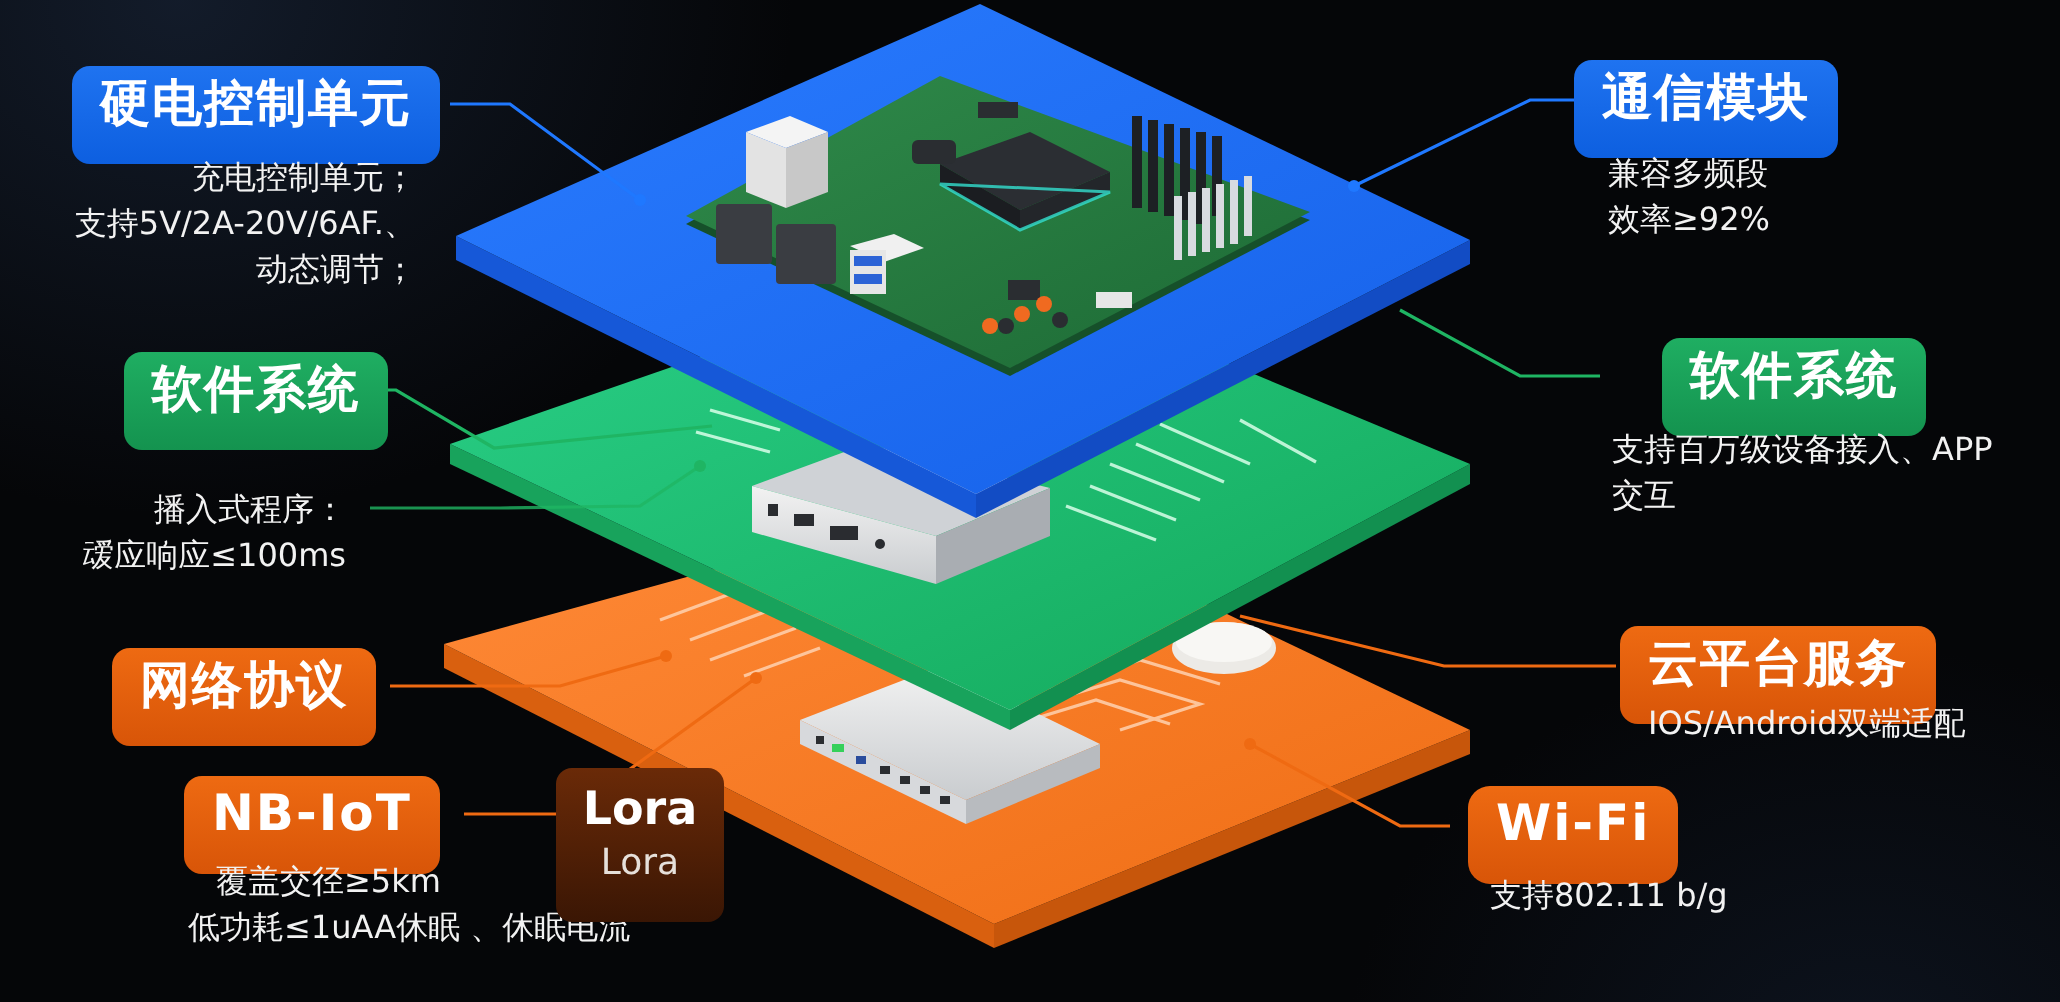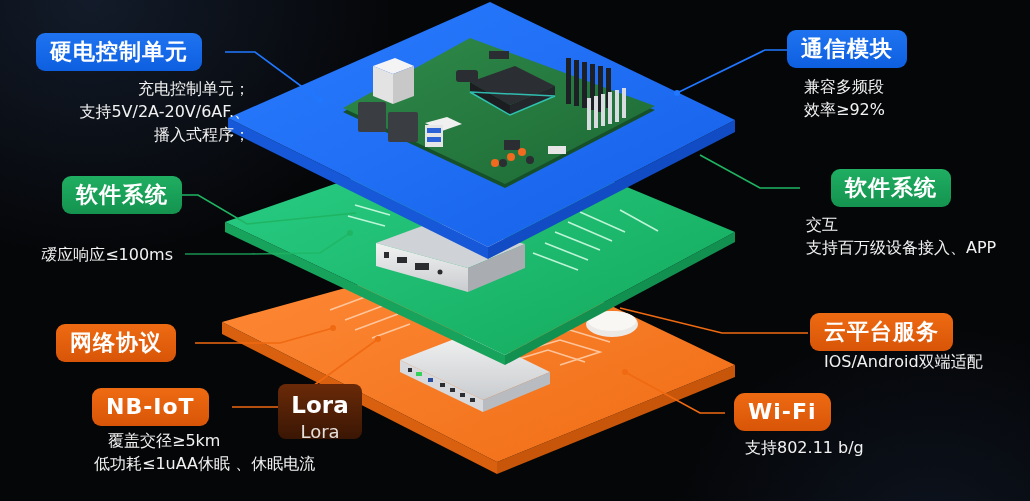--- a/index.html
+++ b/index.html
@@ -16,33 +16,33 @@
   }
   .bg-glow-br {
     position:absolute; right:-160px; bottom:-240px; width:520px; height:420px;
     border-radius:50%;
     background: radial-gradient(ellipse at center, rgba(18,28,45,0.6) 0%, rgba(8,10,16,0.0) 70%);
   }
   svg.scene { position:absolute; left:0; top:0; }
   .tag {
     position:absolute; color:#fff; font-weight:bold;
     border-radius:9px; text-align:center; white-space:nowrap;
-    font-size:22px; line-height:38px; height:38px; padding:0 14px;
+    font-size:25px; line-height:38px; height:49px; padding:0 14px;
     letter-spacing:1px;
   }
   .tag.blue { background:linear-gradient(180deg,#1f73f0,#0d5fe0); }
   .tag.green { background:linear-gradient(180deg,#1fae62,#14934f);margin-left:26px; }
   .tag.orange { background:linear-gradient(180deg,#ee6a12,#d85508); }
   .desc {
     position:absolute; color:#f2f2f2; font-size:16px; line-height:23px;
     white-space:nowrap;
   }
   .desc.right { text-align:right; }
   .lora-box {
-    position:absolute; left:278px; top:384px; width:84px; height:55px;
+    position:absolute; left:278px; top:384px; width:84px; height:77px;
     border-radius:8px;
     background:linear-gradient(180deg,#6a2a08 0%, #3a1604 100%);
     text-align:center; color:#fff;
   }
   .lora-box .t1 { font-size:23px; font-weight:bold; line-height:30px; margin-top:6px; }
   .lora-box .t2 { font-size:18px; line-height:24px; color:#e6e0da; }
 </style>
 </head>
 <body>
 
@@ -213,41 +213,42 @@
     <circle cx="378" cy="339" r="3" fill="#ef6a12" stroke="none"></circle>
 
     <polyline points="808,333 722,333 620,308" stroke="#ef6a12"></polyline>
 
     <polyline points="725,413 700,413 625,372" stroke="#ef6a12"></polyline>
     <circle cx="625" cy="372" r="3" fill="#ef6a12" stroke="none"></circle>
   </g>
 </svg>
 
 <div class="tag blue" style="left:36px; top:33px;">硬电控制单元</div>
-<div class="desc right" style="right:780px; top:77px;margin-left:21px;">
+<div class="desc right" style="right:822px; top:77px;margin-left:21px;">
   <div>充电控制单元；</div>
   <div>支持5V/2A-20V/6AF.、</div>
-  <div>播入式程序；</div>
+  <div>动态调节；</div>
 </div>
 
 <div class="tag blue" style="left:787px; top:30px;">通信模块</div>
 <div class="desc" style="left:804px; top:75px;">
   <div>兼容多频段</div>
   <div>效率≥92%</div>
 </div>
 
 <div class="tag green" style="left:36px; top:176px;">软件系统</div>
 <div class="desc right" style="right:857px; top:243px;">
+  <div>播入式程序：</div>
   <div>叆应响应≤100ms</div>
 </div>
 
 <div class="tag green" style="left:805px; top:169px;">软件系统</div>
 <div class="desc" style="left:806px; top:213px;">
+  <div>支持百万级设备接入、APP</div>
   <div>交互</div>
-  <div>支持百万级设备接入、APP</div>
 </div>
 
 <div class="tag orange" style="left:56px; top:324px;">网络协议</div>
 
 <div class="tag orange" style="left:810px; top:313px;">云平台服务</div>
 <div class="desc" style="left:824px; top:350px;">
   <div>IOS/Android双端适配</div>
 </div>
 
 <div class="tag orange" style="left:92px; top:388px;">NB-IoT</div>

